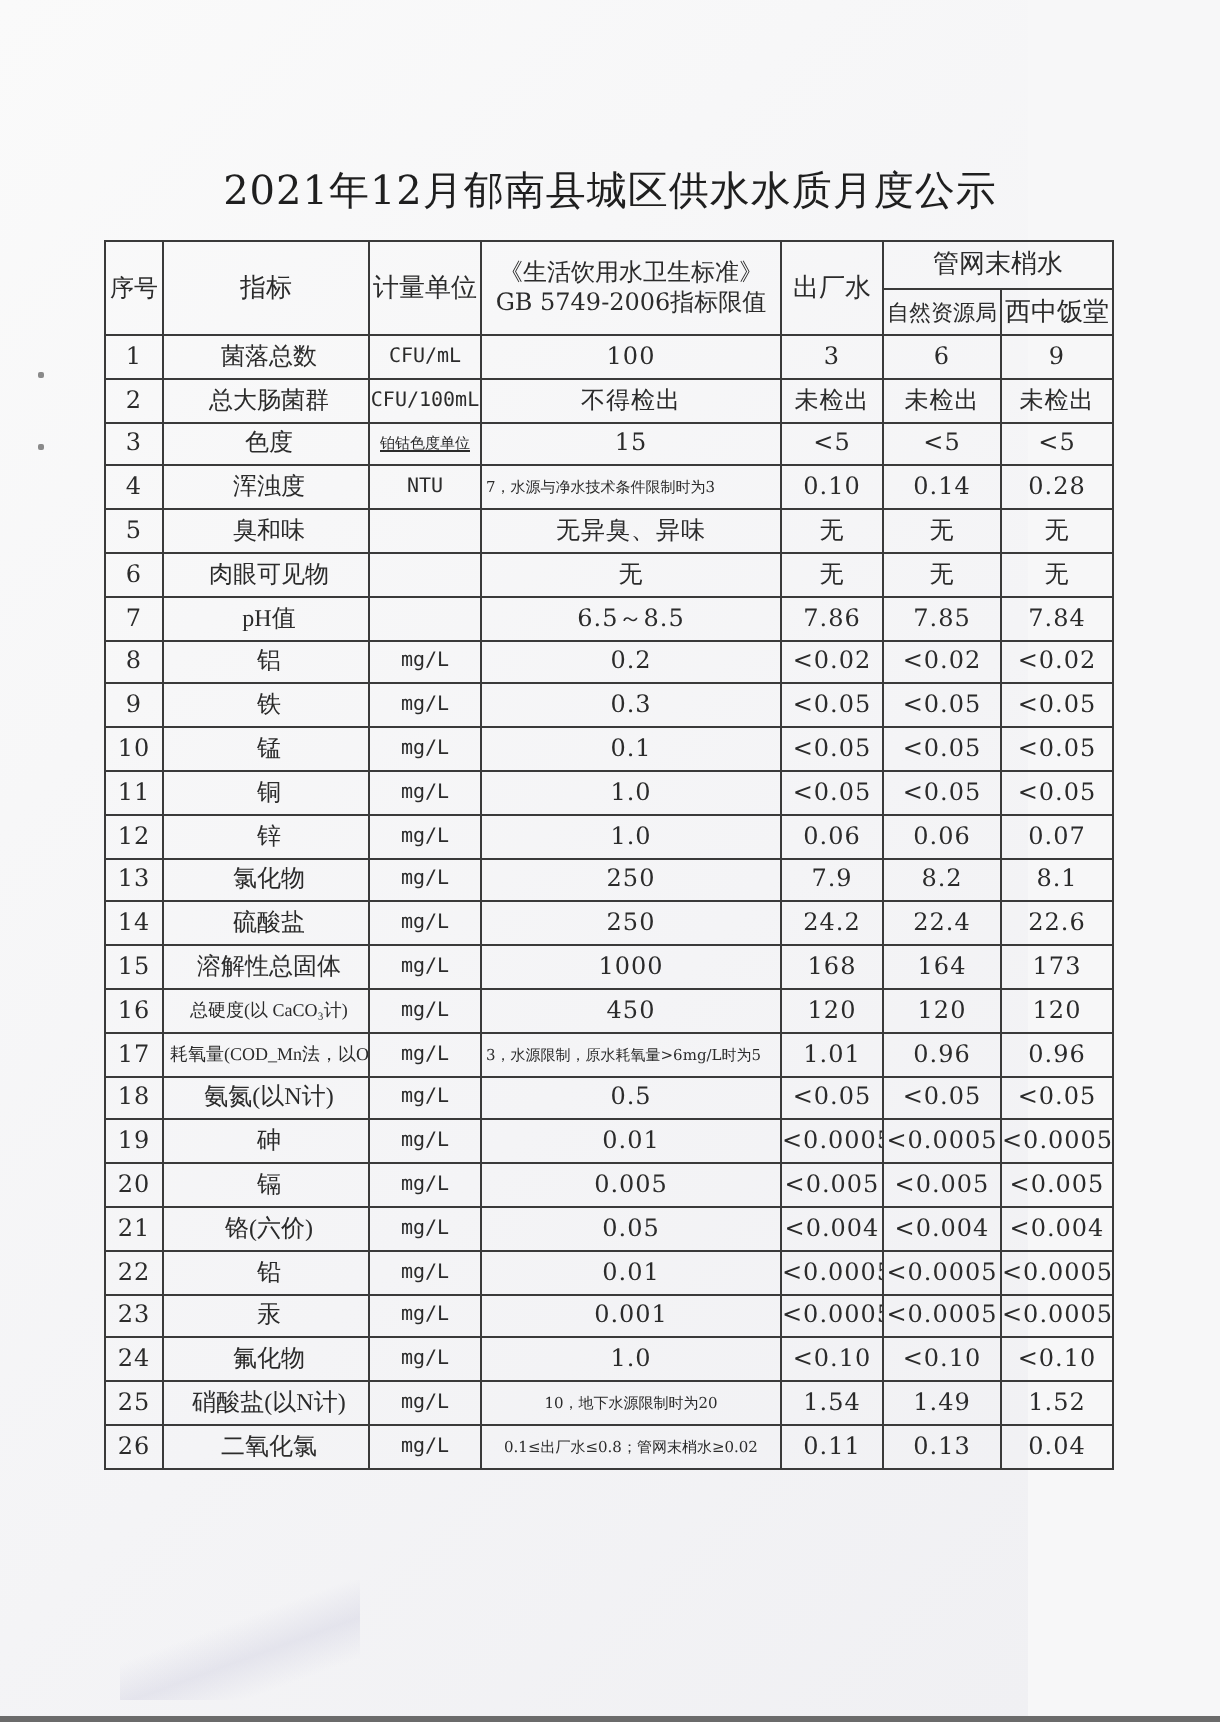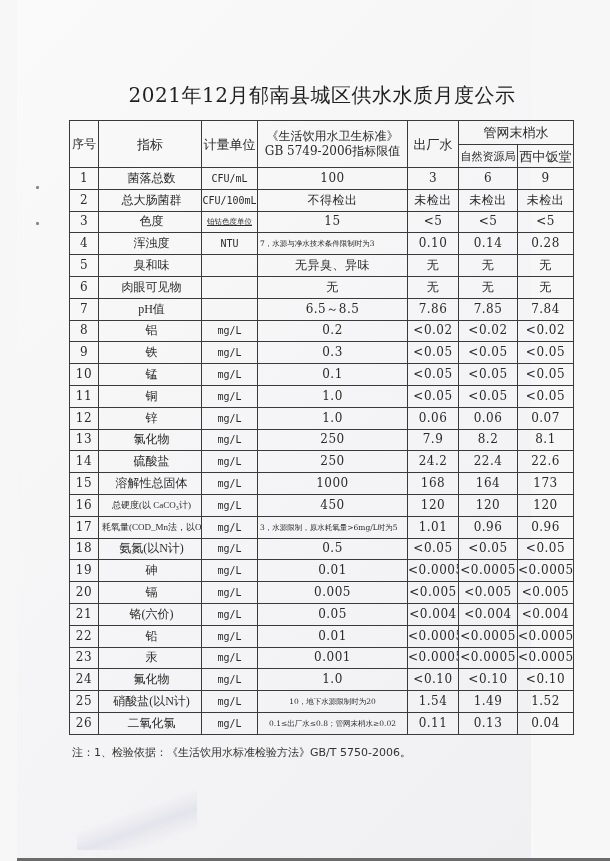--- a/index.html
+++ b/index.html
@@ -3,21 +3,21 @@
 <meta charset="utf-8">
 <style>
   html, body { margin: 0; padding: 0; }
   body {
     width: 610px; height: 861px; position: relative; overflow: hidden;
     background: #f7f7f8;
     font-family: "DejaVu Serif", "Liberation Serif", serif;
     color: #2a2a2a;
   }
   .page {
-    position: absolute; left: 17px; top: 0; width: 514px; height: 861px;
+    position: absolute; left: 0; top: 0; width: 514px; height: 861px;
     background: linear-gradient(135deg, #fafafa 0%, #f4f4f6 60%, #f0f0f3 100%);
   }
   .bottom-edge {
     position: absolute; left: 0; bottom: 0; width: 610px; height: 3px;
     background: #6b6b6b;
   }
   .fold {
     position: absolute; left: 60px; top: 790px; width: 120px; height: 60px;
     background: linear-gradient(160deg, rgba(255,255,255,0) 40%, rgba(200,200,220,0.35) 60%, rgba(255,255,255,0) 80%);
   }
@@ -325,17 +325,16 @@
           <td class="c unit">mg/L</td>
           <td class="std-small-c">0.1≤出厂水≤0.8；管网末梢水≥0.02</td>
           <td class="c num">0.11</td>
           <td class="c num">0.13</td>
           <td class="c num">0.04</td>
         </tr>
       </tbody>
   </table>
 
   <div class="notes">
-    <div>注：1、检验依据：《生活饮用水标准检验方法》GB/T 5750-2006。</div>
   </div>
 
   <div class="bottom-edge"></div>
 </div>
 
 </body></html>

